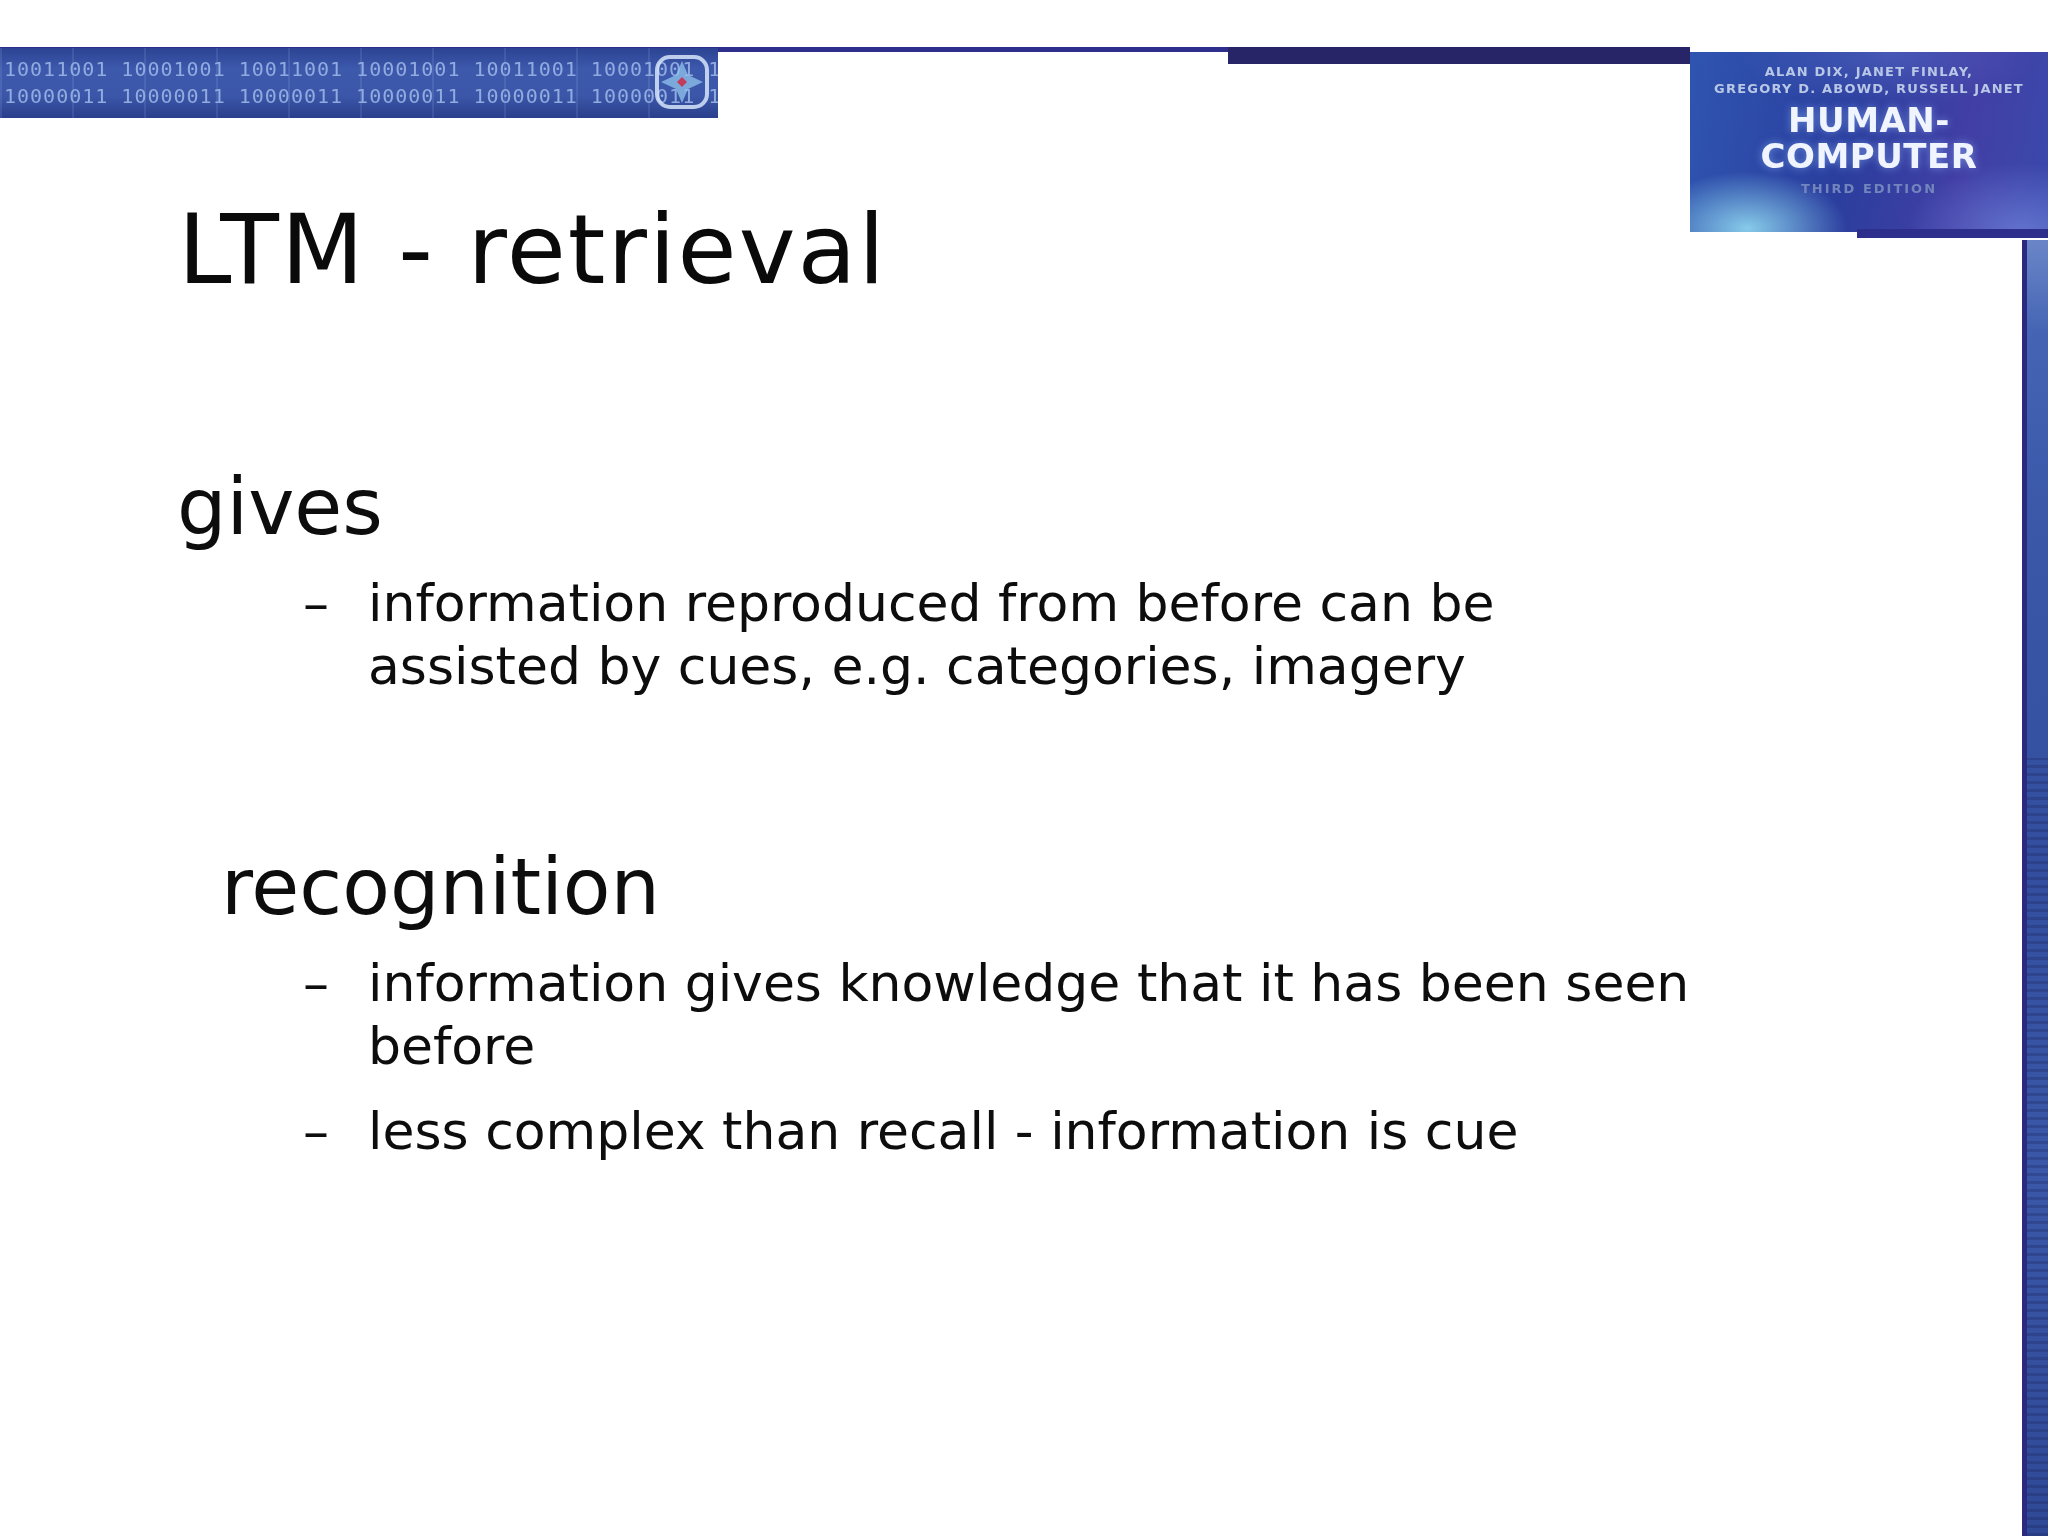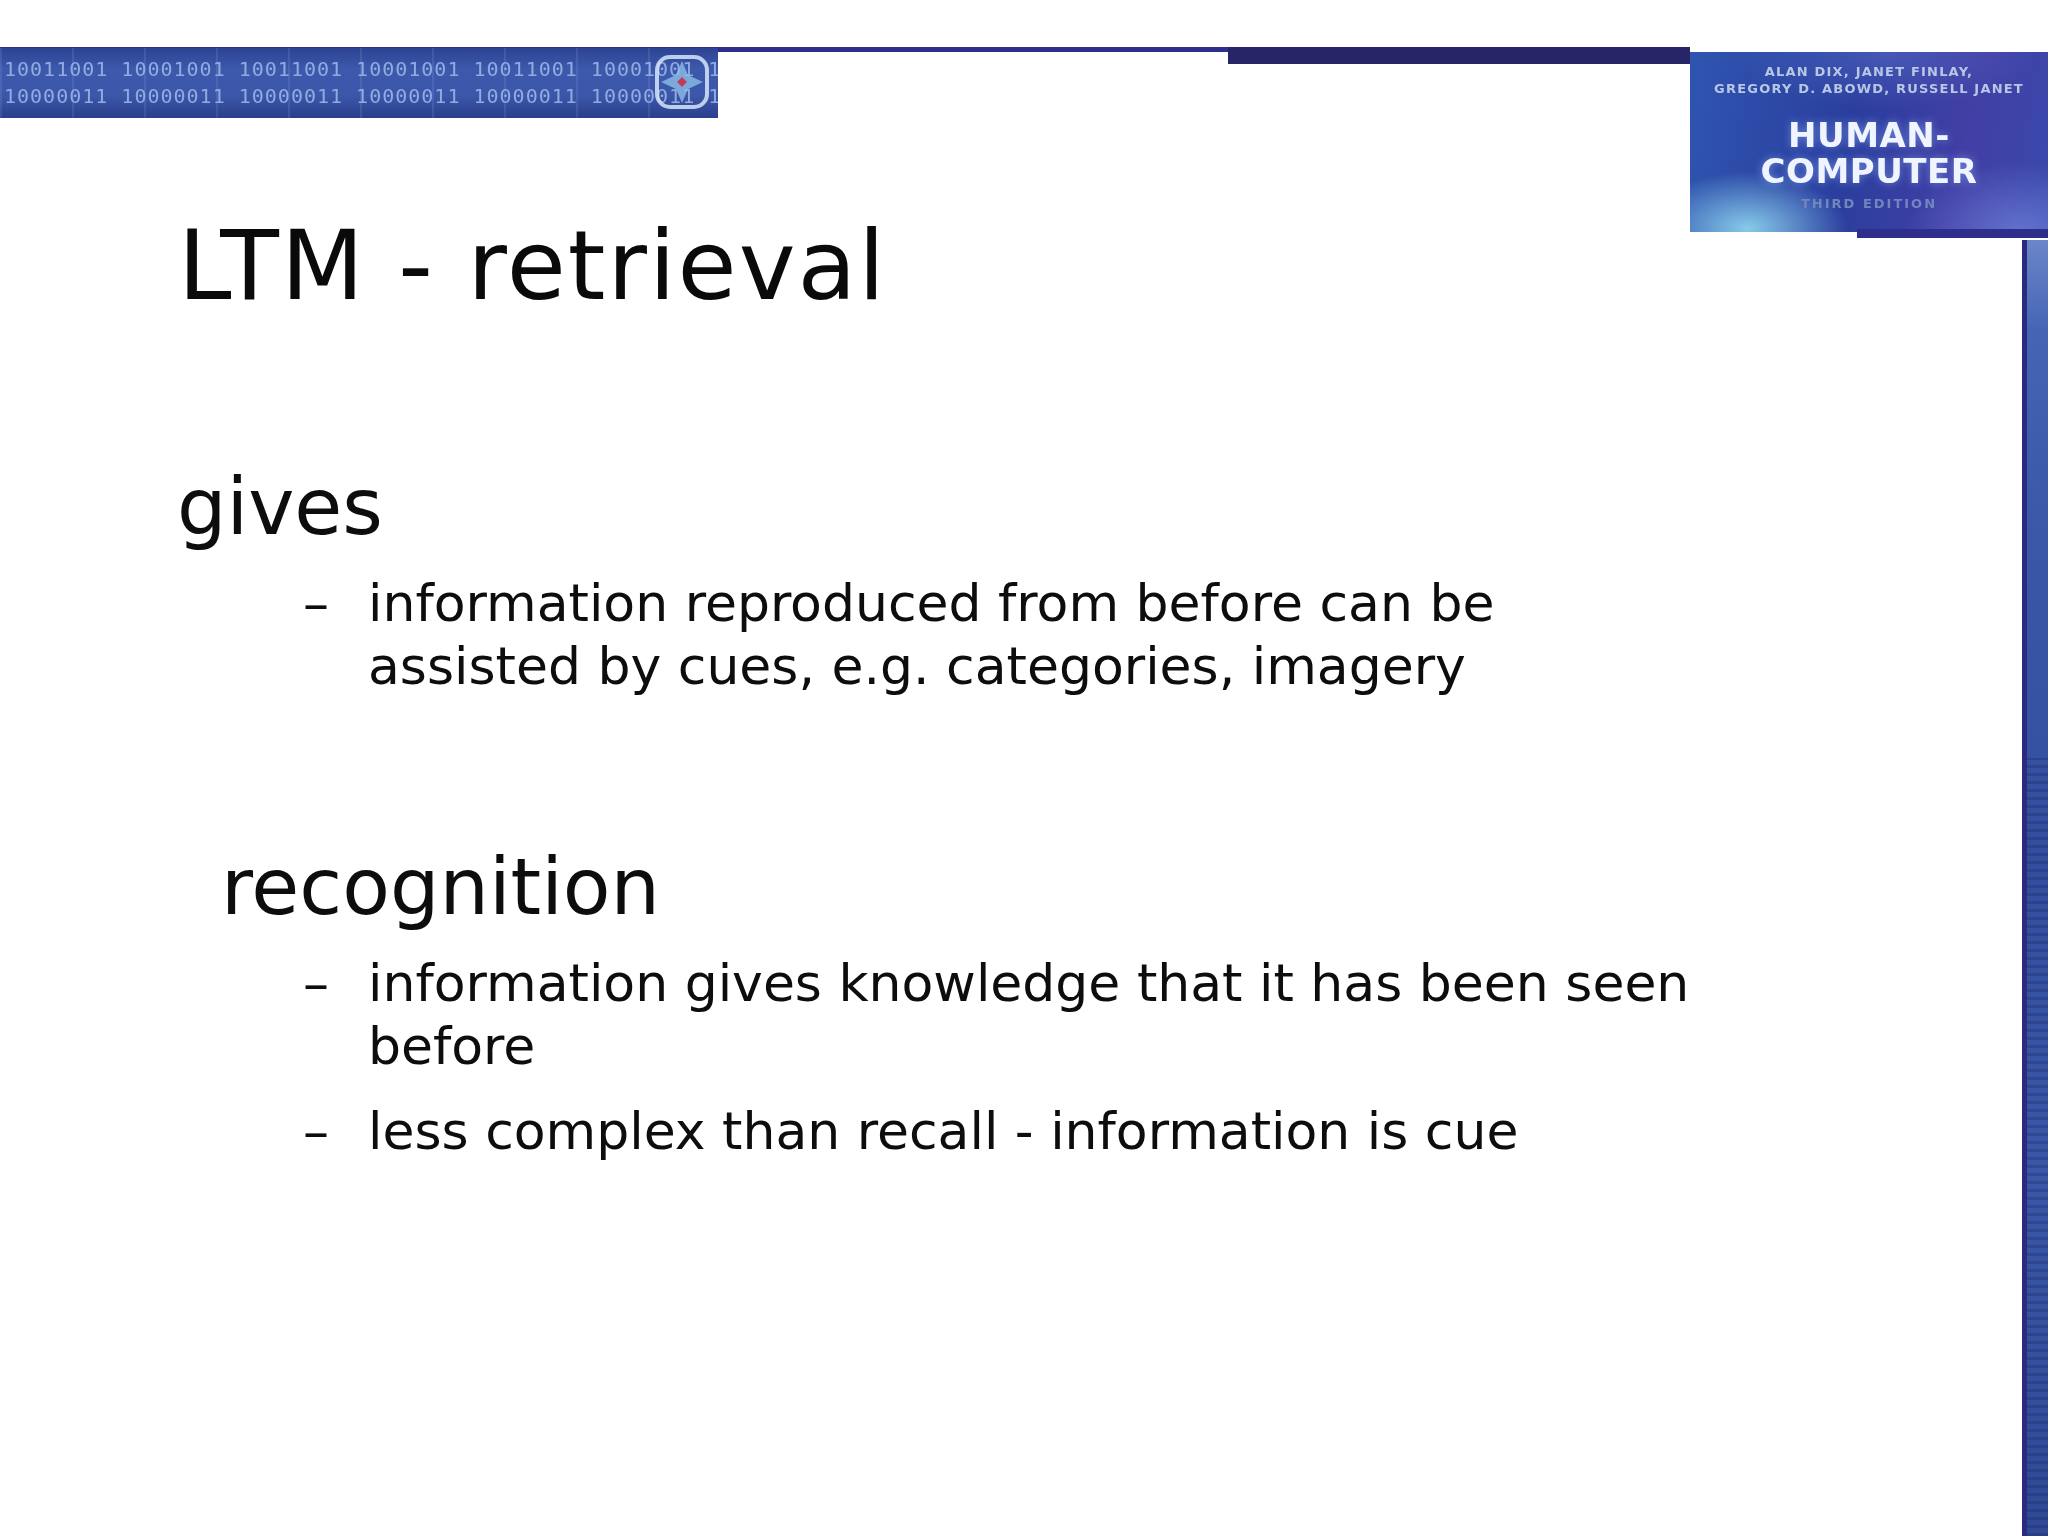--- a/index.html
+++ b/index.html
@@ -50,21 +50,21 @@
       linear-gradient(100deg,#2f55b0 0%,#2b3e9e 45%,#423fa5 75%,#3a49ac 100%);
     text-align:center;
     overflow:hidden;
   }
   .cover-authors{
     margin-top:11px;
     font-size:13px;font-weight:bold;letter-spacing:1.2px;
     line-height:17px;color:#b9c7e6;
   }
   .cover-title{
-    margin-top:20px;
+    margin-top:5px;
     font-size:34px;font-weight:bold;letter-spacing:.5px;
     line-height:36px;color:#eff4ff;
     text-shadow:0 0 8px rgba(150,190,255,.55);
   }
   .cover-edition{
     margin-top:7px;
     font-size:13px;font-weight:bold;letter-spacing:2px;
     color:#7385bd;
   }
   .cover-underline{
@@ -79,21 +79,21 @@
     border-left:5px solid #2c2a7e;
     box-sizing:border-box;
   }
   .right-strip::after{
     content:"";position:absolute;left:0;top:40%;width:100%;height:60%;
     background:repeating-linear-gradient(0deg, rgba(10,10,50,.18) 0 3px, rgba(0,0,0,0) 3px 8px);
   }
 
   
   .slide-title{
-    position:absolute;left:178px;top:216px;
+    position:absolute;left:178px;top:200px;
     font-size:96px;line-height:100px;letter-spacing:2px;
     color:#0a0a0a;
     text-align:right;
   }
   .heading{
     position:absolute;left:177px;
     font-size:78px;line-height:82px;
     color:#0d0d0d;
   }
   .heading-recall{top:466px;}

